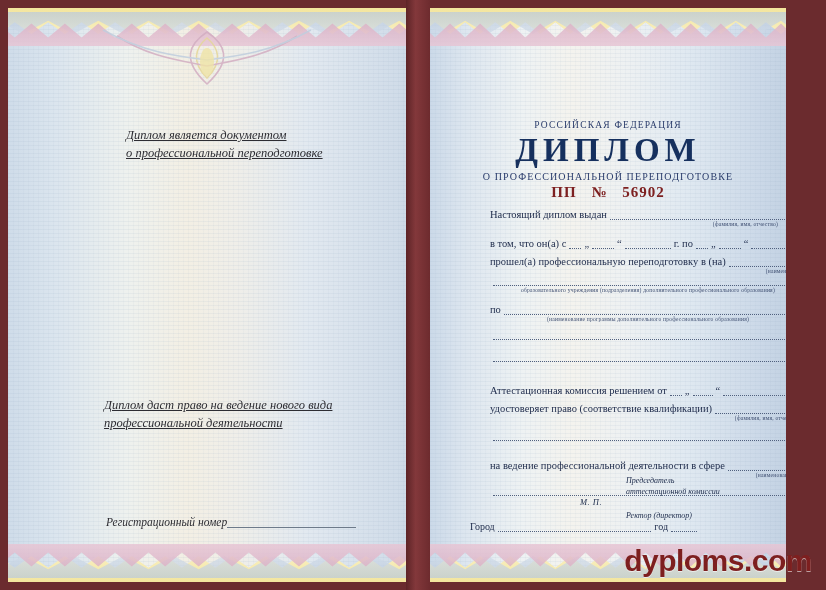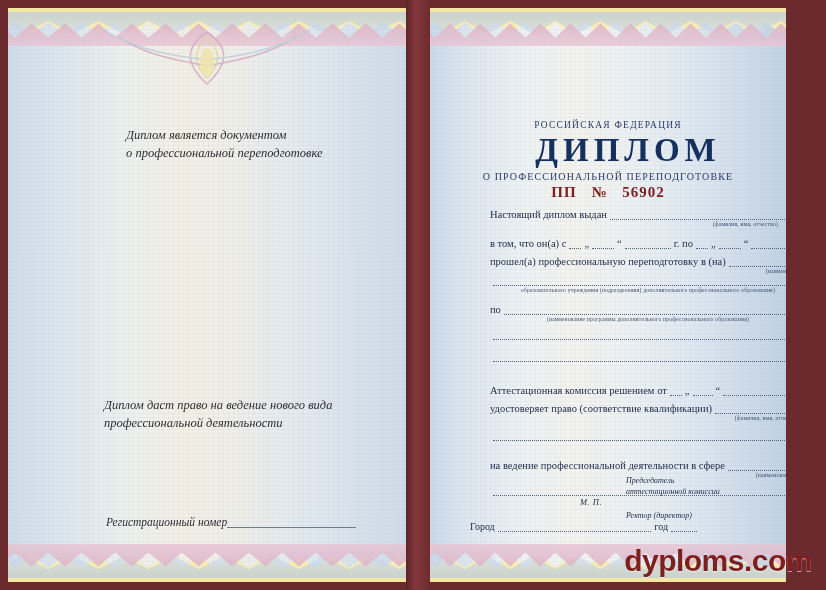--- a/index.html
+++ b/index.html
@@ -102,20 +102,21 @@
 
   
   .left-text{
     position:absolute;left:0;width:100%;
     text-align:left;
     color:#2d2d33;
     font-family:"Liberation Serif",serif;
     font-style:italic;
     font-size:12.5px;
     line-height:1.45;
+    text-decoration:underline;
   }
   .lt-1{top:118px;padding-left:118px;}
   .lt-2{top:388px;padding-left:96px;}
 
   .reg-row{
     position:absolute;top:508px;left:98px;width:250px;
     display:flex;align-items:flex-end;justify-content:space-between;
   }
   .reg-label{
     font-family:"Liberation Serif",serif;font-style:italic;
@@ -126,21 +127,21 @@
   
   .rp{position:absolute;left:0;top:0;width:100%;height:100%;color:#1d2a4a;}
   .rf{
     position:absolute;top:112px;left:0;width:100%;text-align:center;
     font-family:"Liberation Serif",serif;
     font-size:9.5px;letter-spacing:1.2px;color:#2a3c6b;
   }
   .dip-title{
     position:absolute;top:124px;left:0;width:100%;text-align:center;
     font-family:"Liberation Serif",serif;
-    font-weight:bold;font-size:33px;letter-spacing:5px;color:#16305e;margin-left:20px;
+    font-weight:bold;font-size:33px;letter-spacing:5px;color:#16305e;
   }
   .dip-sub{
     position:absolute;top:163px;left:0;width:100%;text-align:center;
     font-family:"Liberation Serif",serif;
     font-size:10px;letter-spacing:1.1px;color:#2a3c6b;
   }
   .serial{
     position:absolute;top:176px;left:0;width:100%;text-align:center;
     font-family:"Liberation Serif",serif;
     font-weight:bold;font-size:15px;color:#7d2020;letter-spacing:1px;

